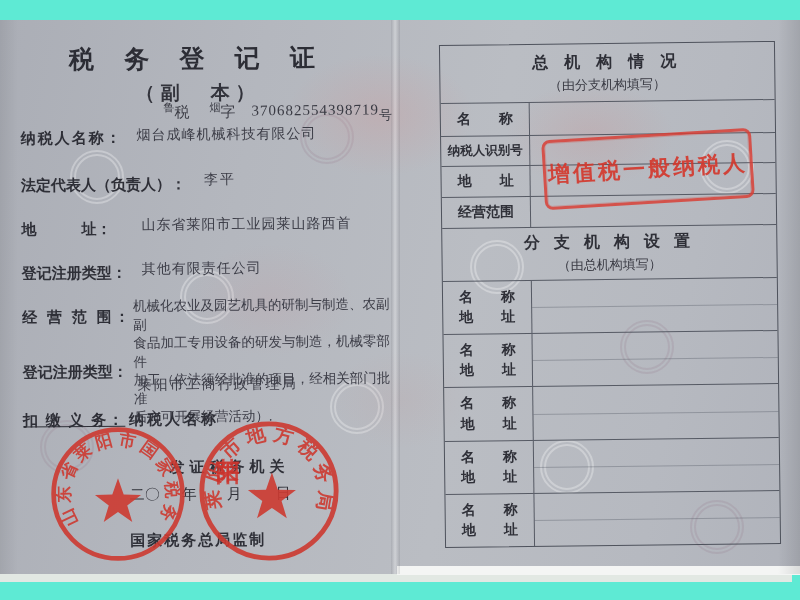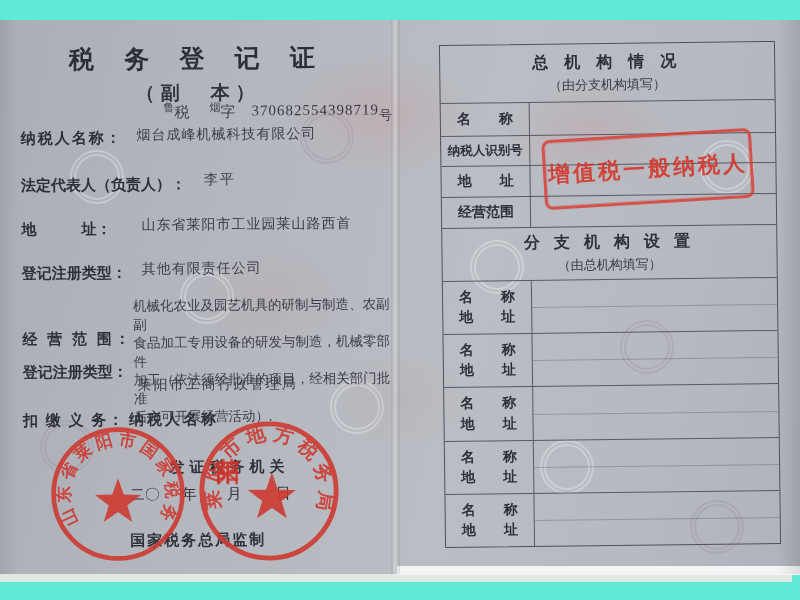--- a/index.html
+++ b/index.html
@@ -120,32 +120,32 @@
 
     <div class="fld-label" style="top:155px;">法定代表人（负责人）：</div>
     <div class="fld-value" style="left:205px;top:151px;letter-spacing:2px;">李平</div>
 
     <div class="fld-label" style="top:199px;">地　　　址：</div>
     <div class="fld-value" style="left:142px;top:196px;letter-spacing:1px;">山东省莱阳市工业园莱山路西首</div>
 
     <div class="fld-label" style="top:243px;">登记注册类型：</div>
     <div class="fld-value" style="left:142px;top:240px;letter-spacing:1px;">其他有限责任公司</div>
 
-    <div class="fld-label" style="top:309px;letter-spacing:3px;">经 营 范 围：</div>
+    <div class="fld-label" style="top:287px;letter-spacing:3px;">经 营 范 围：</div>
     <div class="scope-block">
       <div>机械化农业及园艺机具的研制与制造、农副副</div>
       <div>食品加工专用设备的研发与制造，机械零部件</div>
       <div>加工（依法须经批准的项目，经相关部门批准</div>
       <div>后方可开展经营活动）.</div>
     </div>
 
     <div class="fld-label" style="top:342px;">登记注册类型：</div>
     <div class="fld-value" style="left:137px;top:356px;letter-spacing:2px;">莱阳市工商行政管理局</div>
 
-    <div class="fld-label" style="top:390px;letter-spacing:2px;">扣 缴 义 务：</div>
+    <div class="fld-label" style="top:390px;letter-spacing:2px;text-decoration:underline;">扣 缴 义 务：</div>
     <div class="fld-value inline-val" style="left:128px;top:390px;font-size:15px;letter-spacing:3px;color:#2f3038;">纳税人名称</div>
 
     <div class="issuer">发证税务机关</div>
 
     <div class="dateline">
       <span>二〇</span>
       <span class="dgap1"></span>
       <span>年</span>
       <span class="dgap2"></span>
       <span>月</span>

